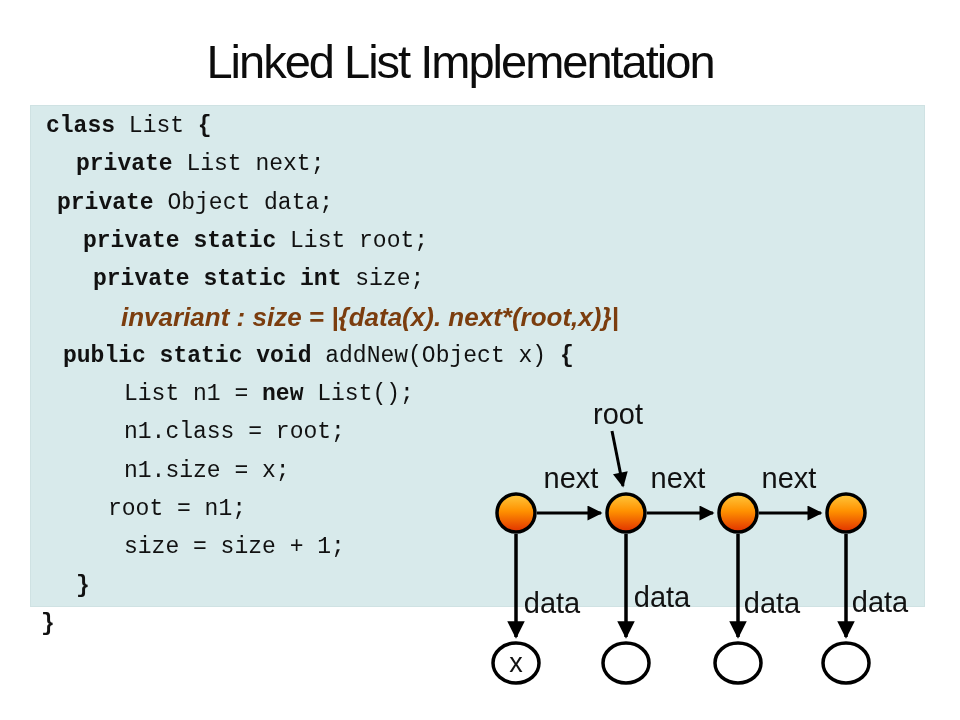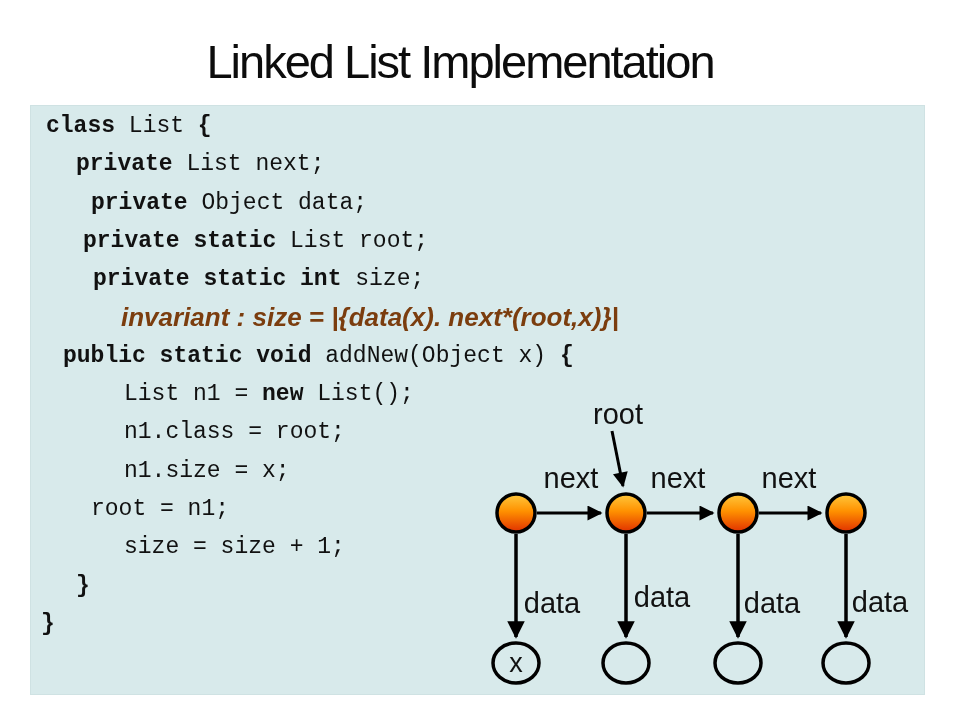--- a/index.html
+++ b/index.html
@@ -18,21 +18,21 @@
     text-align: center;
     font-family: "Liberation Sans", sans-serif;
     font-size: 47px;
     font-weight: 400;
     letter-spacing: -2px;
     color: #0c0c0c;
   }
   .panel {
     position: absolute;
     left: 30px; top: 105px;
-    width: 895px; height: 590px;
+    width: 895px; height: 502px;
     background: #d8eaeb;
     border: 1px solid #cfe2e3;
   }
   .code-block {
     position: absolute;
     left: 0; top: 1px;
     width: 100%;
   }
   .code-line {
     height: 38.3px;
@@ -66,29 +66,29 @@
 </head>
 <body>
 
 <h1 class="title">Linked List Implementation</h1>
 
 <div class="panel">
 
   <div class="code-block">
       <div class="code-line" style="padding-left: 15px;"><span class="b">class </span><span>List </span><span class="b">{</span></div>
       <div class="code-line" style="padding-left: 45px;"><span class="b">private </span><span>List next;</span></div>
-      <div class="code-line" style="padding-left: 60px;"><span class="b">private </span><span>Object data;</span></div>
+      <div class="code-line" style="padding-left: 26px;"><span class="b">private </span><span>Object data;</span></div>
       <div class="code-line" style="padding-left: 52px;"><span class="b">private static </span><span>List root;</span></div>
       <div class="code-line" style="padding-left: 62px;"><span class="b">private static int </span><span>size;</span></div>
       <div class="code-line invariant" style="padding-left: 90px; font-style: italic;"><span class="b">invariant : size = |{data(x). next*(root,x)}|</span></div>
       <div class="code-line" style="padding-left: 32px;"><span class="b">public static void </span><span>addNew(Object x) </span><span class="b">{</span></div>
       <div class="code-line" style="padding-left: 93px;"><span>List n1 = </span><span class="b">new</span><span> List();</span></div>
       <div class="code-line" style="padding-left: 93px;"><span>n1.class = root;</span></div>
       <div class="code-line" style="padding-left: 93px;"><span>n1.size = x;</span></div>
-      <div class="code-line" style="padding-left: 60px;"><span>root = n1;</span></div>
+      <div class="code-line" style="padding-left: 77px;"><span>root = n1;</span></div>
       <div class="code-line" style="padding-left: 93px;"><span>size = size + 1;</span></div>
       <div class="code-line" style="padding-left: 45px;"><span class="b">}</span></div>
       <div class="code-line" style="padding-left: 10px;"><span class="b">}</span></div>
     </div>
 
   <svg class="diagram" viewBox="0 0 445 300" xmlns="http://www.w3.org/2000/svg">
     <defs>
       <linearGradient id="nodeGrad" x1="0" y1="0" x2="0" y2="1">
         <stop offset="0" stop-color="#ffc83c"></stop>
         <stop offset="0.45" stop-color="#ff9100"></stop>

